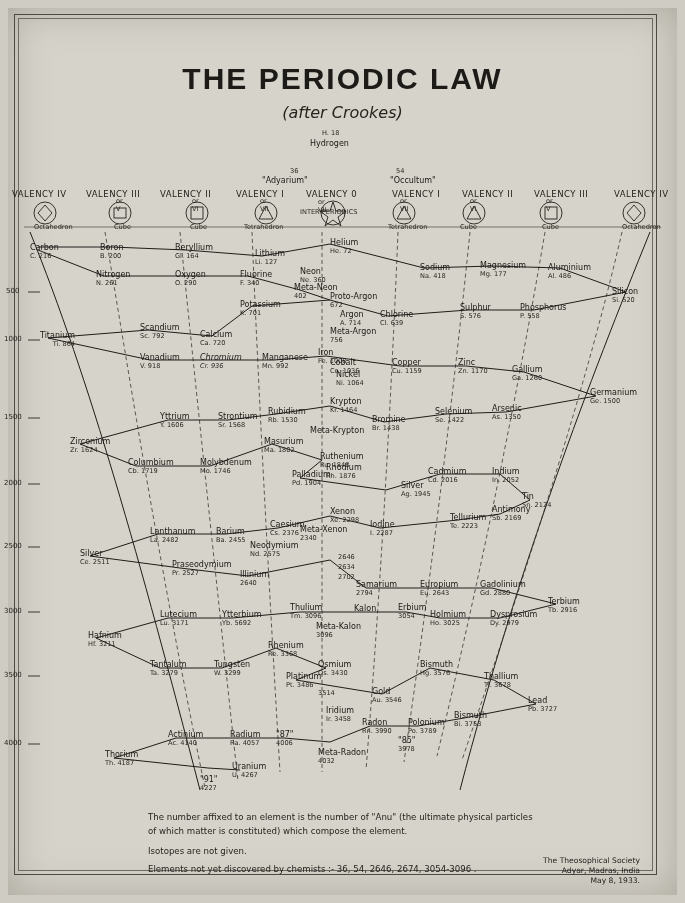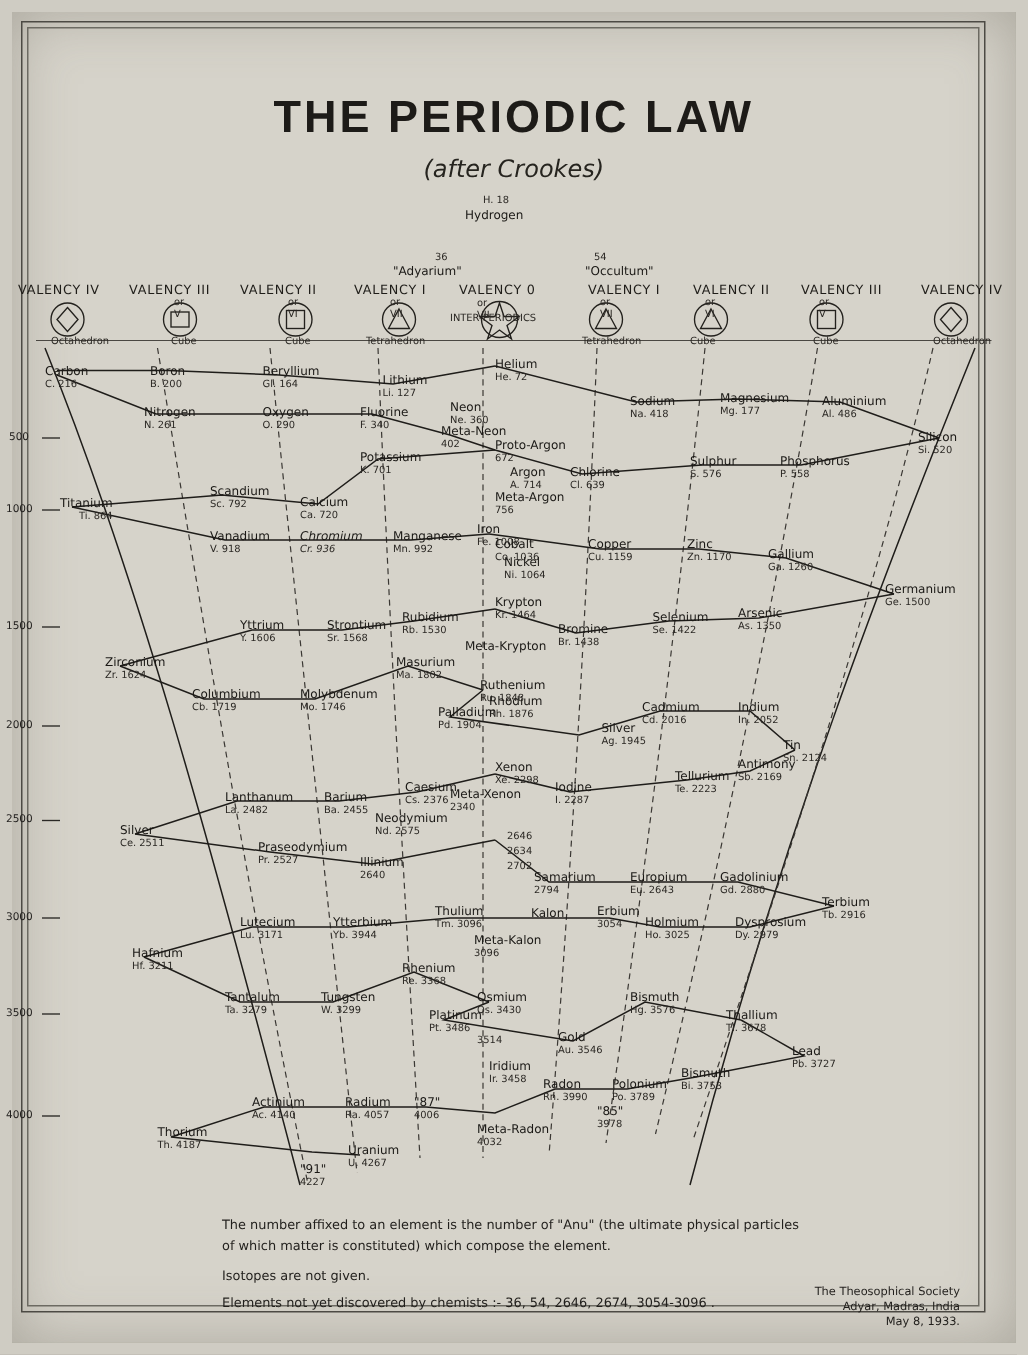--- a/index.html
+++ b/index.html
@@ -470,21 +470,21 @@
       </div>
       <div class="t" style="left: 316px; top: 622px;">
         <div class="elem">Meta-Kalon</div>
         <div class="num">3096</div>
       </div>
       <div class="t" style="left: 354px; top: 604px;">
         <div class="elem">Kalon</div>
       </div>
       <div class="t" style="left: 222px; top: 610px;">
         <div class="elem">Ytterbium</div>
-        <div class="num">Yb. 3944</div>
+        <div class="num">Yb. 5692</div>
       </div>
       <div class="t" style="left: 160px; top: 610px;">
         <div class="elem">Lutecium</div>
         <div class="num">Lu. 3171</div>
       </div>
       <div class="t" style="left: 88px; top: 631px;">
         <div class="elem">Hafnium</div>
         <div class="num">Hf. 3211</div>
       </div>
       <div class="t" style="left: 268px; top: 641px;">

